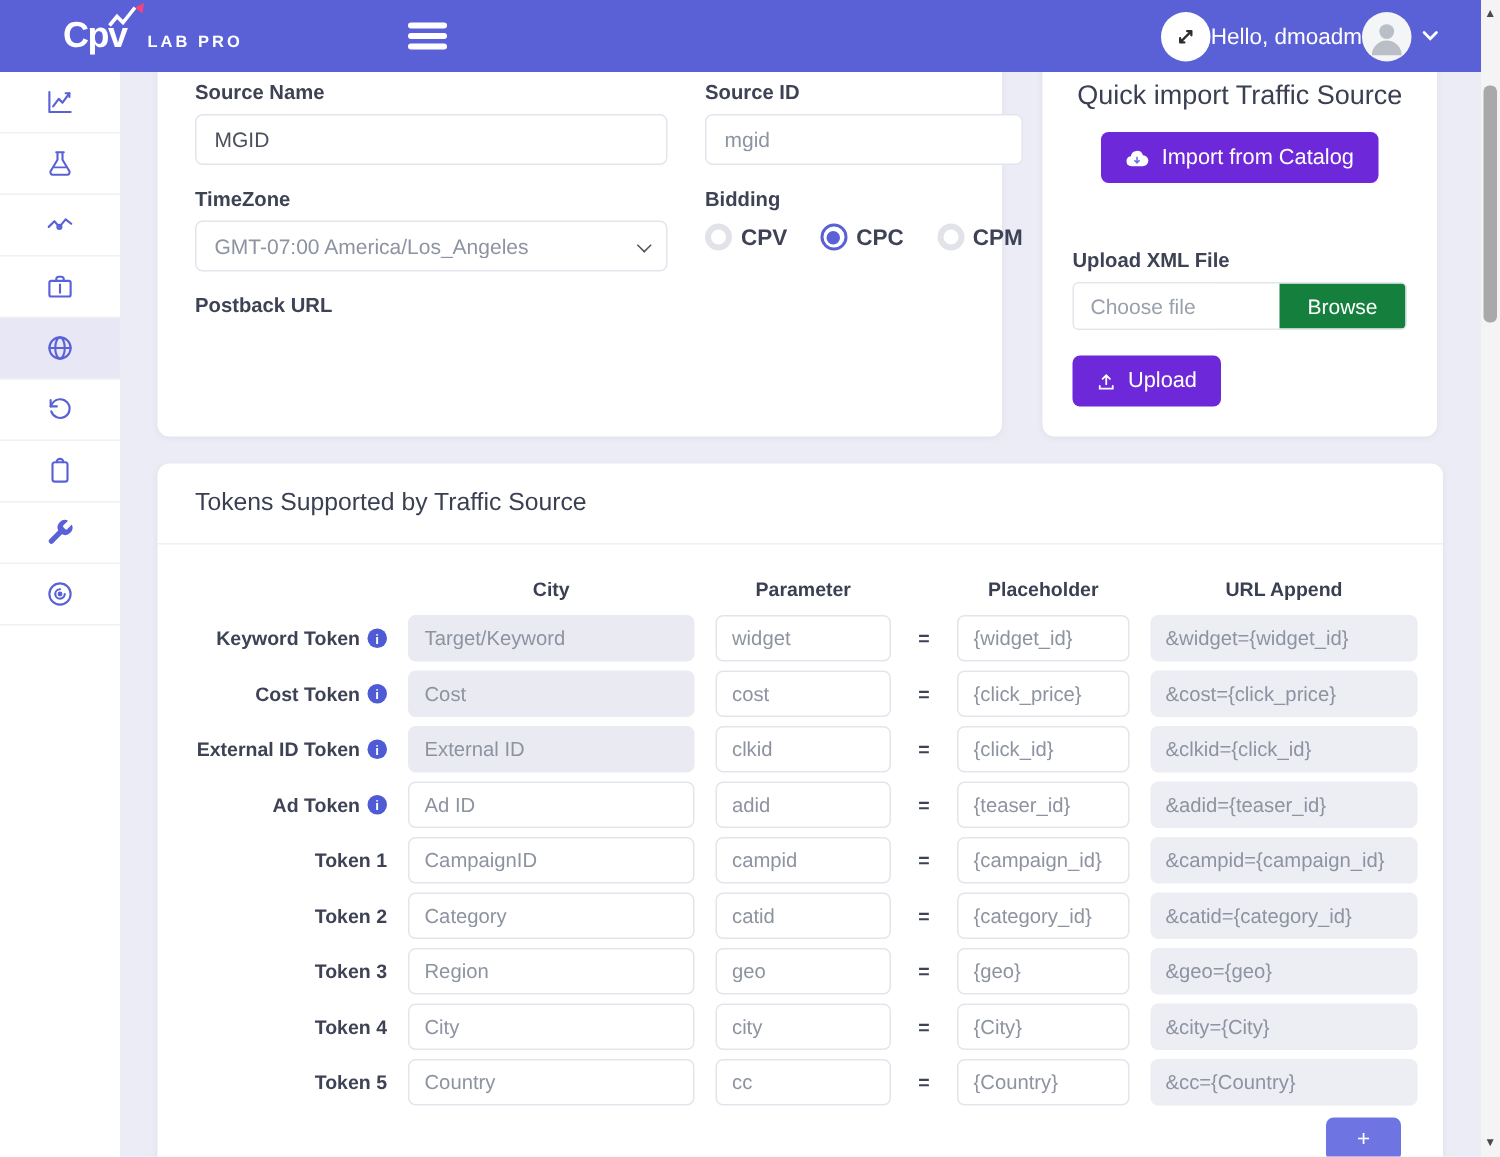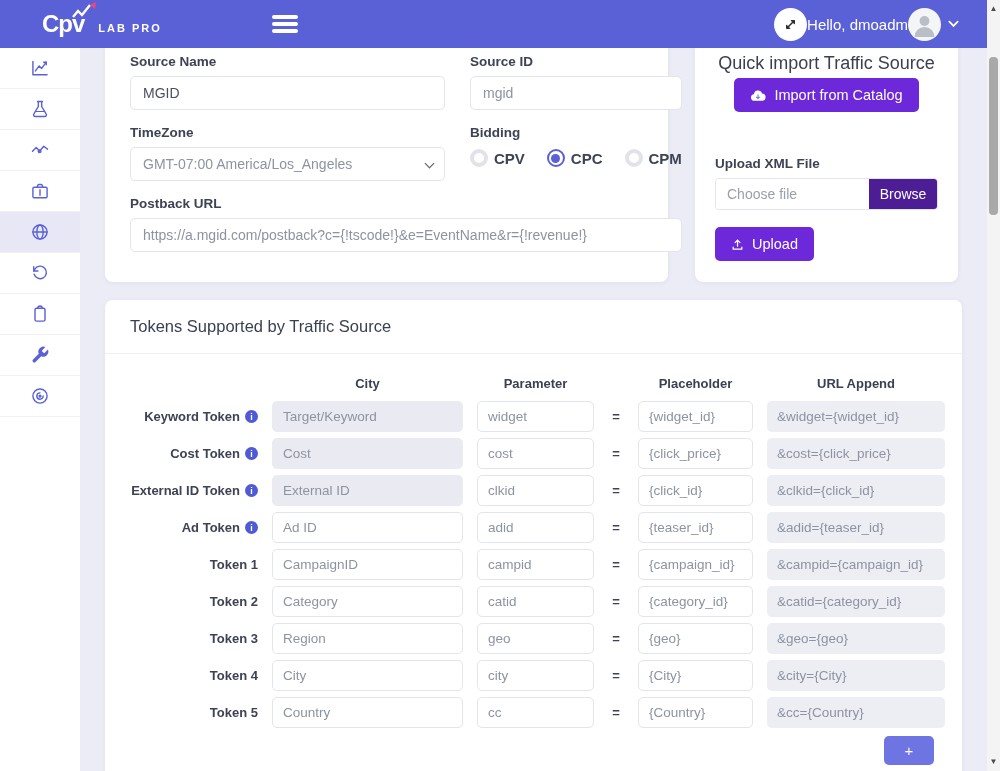--- a/index.html
+++ b/index.html
@@ -48,27 +48,27 @@
   .select-chevron { position:absolute; right:12px; top:13px; width:7px; height:7px; border-right:1.6px solid #555; border-bottom:1.6px solid #555; transform:rotate(45deg); pointer-events:none; }
 
   .radio-row { display:flex; gap:22px; margin-top:9px; }
   .radio-opt { display:flex; align-items:center; gap:6px; font-size:15px; color:#3d4254; font-weight:bold; cursor:pointer; }
   .radio { width:18px; height:18px; border-radius:50%; background:#fff; border:4.5px solid #e2e3e9; position:relative; }
   .radio.checked { border:2px solid #5a61d6; }
   .radio.checked::after { content:""; position:absolute; inset:2.5px; border-radius:50%; background:#5a61d6; }
   .full-span { grid-column:1 / -1; }
 
   
-  .qi-title { font-size:18px; color:#3a3f51; text-align:center; margin-bottom:4px; font-weight:normal; }
+  .qi-title { font-size:18px; color:#3a3f51; text-align:center; margin-bottom:14px; font-weight:normal; }
   .btn { display:inline-flex; align-items:center; gap:8px; background:#6d28d9; color:#fff; border:none; border-radius:5px; font-size:14.5px; padding:9px 16px; cursor:pointer; font-family:"Liberation Sans",sans-serif; }
   .qi-import-wrap { text-align:center; }
   .upload-label { margin-top:44px; }
   .file-input { display:flex; height:32px; border:1px solid #e3e5ec; border-radius:4px; overflow:hidden; cursor:pointer; }
   .file-text { flex:1; display:flex; align-items:center; padding:0 11px; font-size:14px; color:#9aa0ab; background:#fff; }
-  .browse-btn { width:68px; background:#4c1d95; color:#fff; display:flex; align-items:center; justify-content:center; font-size:14px;margin-left:41px; }
+  .browse-btn { width:84px; background:#15803d; color:#fff; display:flex; align-items:center; justify-content:center; font-size:14px;margin-left:41px; }
   .upload-btn { margin-top:17px; }
 
   
   .tokens-card { margin-top:18px; min-height:500px; }
   .tokens-header { padding:17px 25px; border-bottom:1px solid #eef0f4; font-size:16.5px; color:#3a3f51; }
   .tokens-body { padding:22px 25px 14px; }
   .tok-grid { display:grid; grid-template-columns:128px 191px 117px 16px 115px 178px; column-gap:14px; align-items:center; }
   .tok-headrow { margin-bottom:10px; }
   .tok-headrow .col-h { font-size:13px; font-weight:bold; color:#3a3f51; text-align:center; }
   .tok-row { margin-bottom:6px; }
@@ -237,21 +237,20 @@
                 <span>CPC</span>
               </label>
               <label class="radio-opt">
                 <span class="radio"></span>
                 <span>CPM</span>
               </label>
             </div>
         </div>
         <div class="full-span">
           <span class="f-label">Postback URL</span>
-          <input class="txt-input" value="https://a.mgid.com/postback?c={!tscode!}&amp;e=EventName&amp;r={!revenue!}" style="">
         </div>
       </div>
     </div>
 
     <div class="card import-card">
       <h2 class="qi-title">Quick import Traffic Source</h2>
       <div class="qi-import-wrap">
         <button class="btn">
           <span>
             <svg width="16" height="13" viewBox="0 0 24 18">

